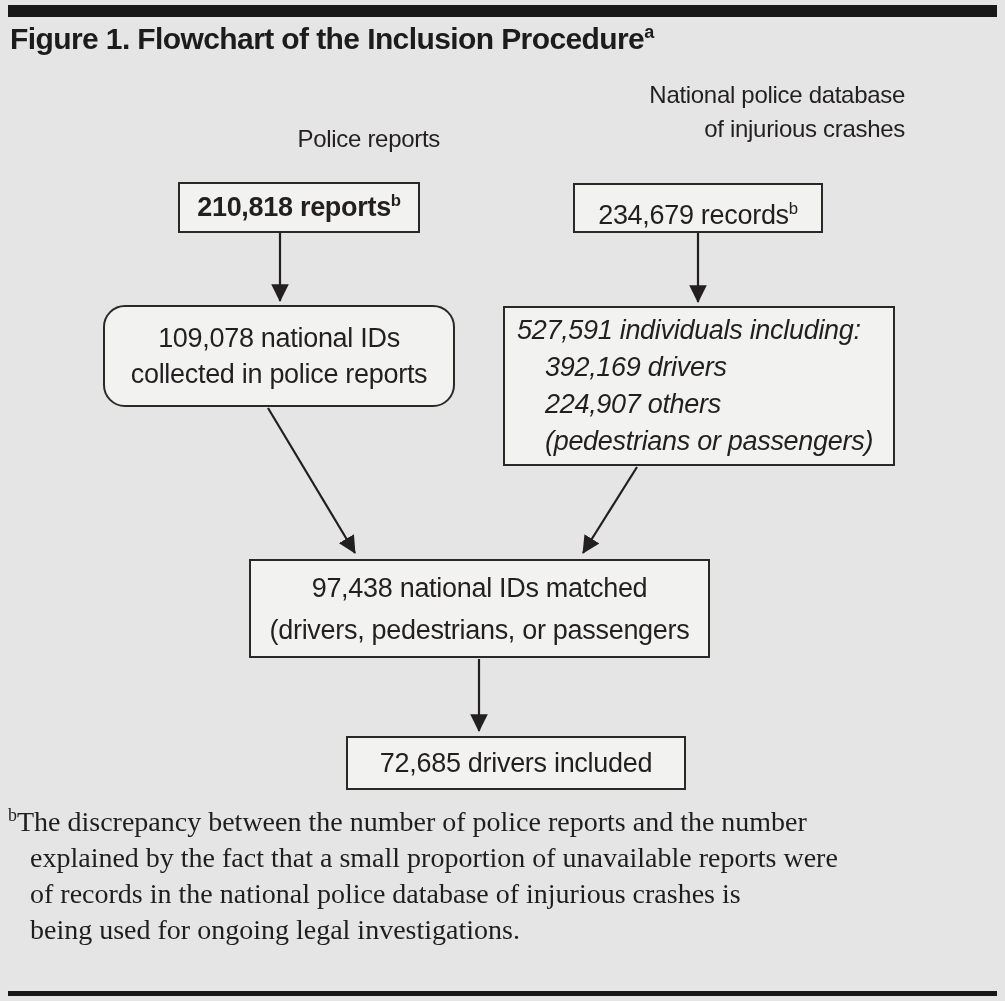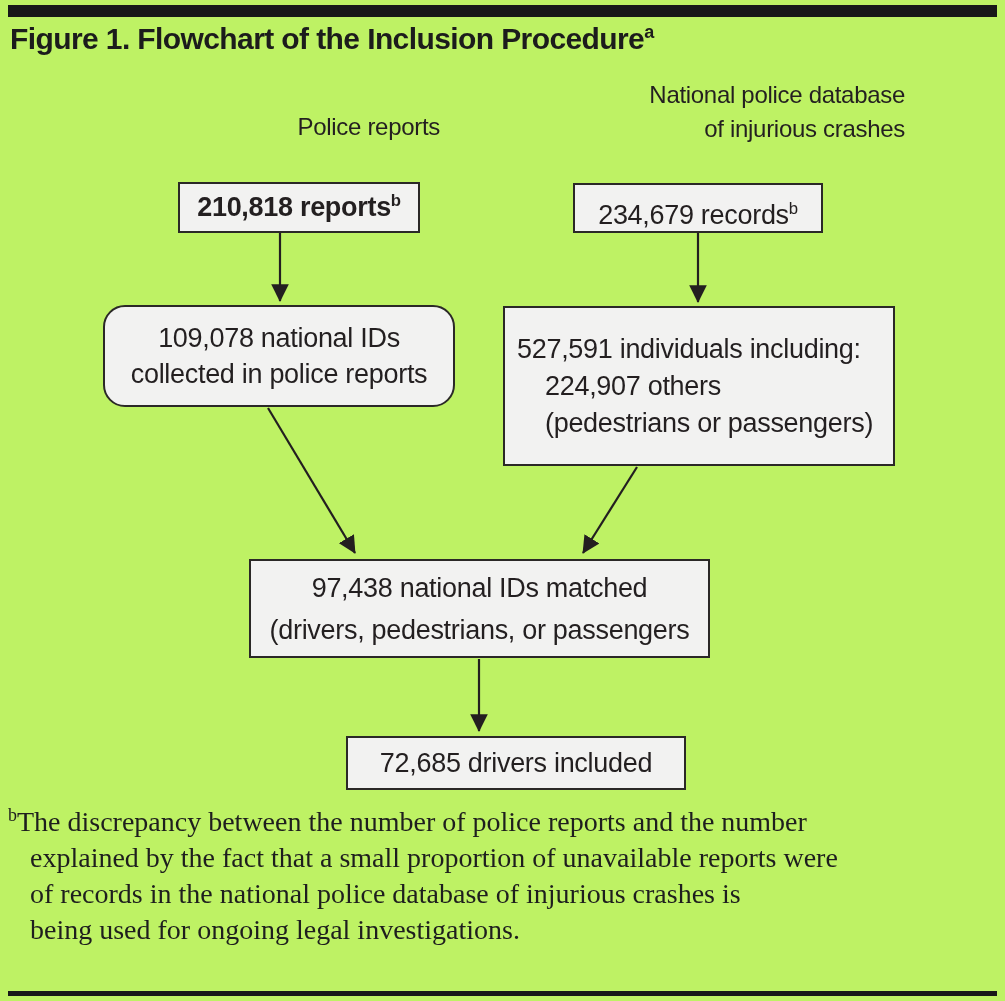--- a/index.html
+++ b/index.html
@@ -6,56 +6,56 @@
     --box-fill:#f2f2f1;
     --box-border:#2b2927;
     --ink:#231f20;
     --rule:#181818;
   }
   *{margin:0;padding:0;box-sizing:border-box;}
   html,body{background:#ffffff;}
   .page{
     position:relative;
     width:1005px;height:1001px;
-    background:#bef264;
+    background:#e5e5e5;
     font-family:"Liberation Sans",sans-serif;
     color:var(--ink);
     overflow:hidden;
   }
   .rule-top{position:absolute;left:8px;top:5px;width:989px;height:12px;background:var(--rule);}
   .rule-bottom{position:absolute;left:8px;top:991px;width:989px;height:5px;background:var(--rule);}
   .fig-title{
     position:absolute;left:10px;top:22px;width:985px;
     font-size:30px;font-weight:bold;letter-spacing:-0.6px;color:#1c1c1c;
     white-space:nowrap;
   }
   .fig-title sup{font-size:0.60em;vertical-align:super;line-height:0;}
   .col-header{
     position:absolute;text-align:right;
     font-size:24px;line-height:34px;letter-spacing:-0.3px;
   }
-  .col-header-left{left:140px;top:110px;width:300px;}
+  .col-header-left{left:140px;top:122px;width:300px;}
   .col-header-right{left:500px;top:78px;width:405px;}
   .col-header span{display:block;}
   .flow-box{
     position:absolute;
     background:var(--box-fill);
     border:2.5px solid var(--box-border);
     display:flex;flex-direction:column;align-items:center;justify-content:center;
     font-size:27px;letter-spacing:-0.3px;
     text-align:center;white-space:nowrap;
   }
   .flow-box sup{font-size:0.62em;vertical-align:super;line-height:0;}
   .box-reports{left:178px;top:182px;width:242px;height:51px;font-weight:bold;}
   .box-records{left:573px;top:183px;width:250px;height:50px;justify-content:flex-end;}
   .box-ids{left:103px;top:305px;width:352px;height:102px;line-height:36px;border-radius:22px;}
   .box-individuals{
     left:503px;top:306px;width:392px;height:160px;
     align-items:flex-start;text-align:left;
-    padding-left:12px;line-height:37px;
+    padding-left:12px;line-height:37px;font-style:italic;
   }
   .box-individuals .indent{padding-left:28px;}
   .box-matched{left:249px;top:559px;width:461px;height:99px;line-height:42px;}
   .box-included{left:309px;top:736px;width:340px;height:54px;margin-left:37px;}
   .arrows{position:absolute;left:0;top:0;width:1005px;height:1001px;pointer-events:none;}
   .arrows line{stroke:var(--ink);stroke-width:2.2px;}
   .footnotes{
     position:absolute;left:8px;top:804px;width:992px;
     font-family:"Liberation Serif",serif;
     font-size:28px;line-height:36px;color:#1e1e1e;
@@ -102,20 +102,21 @@
     <div><span>234,679 records</span><sup>b</sup></div>
   </div>
 
   <div class="flow-box box-ids">
     <div>109,078 national IDs</div>
     <div>collected in police reports</div>
   </div>
 
   <div class="flow-box box-individuals">
     <div>527,591 individuals including:</div>
+    <div class="indent">392,169 drivers</div>
     <div class="indent">224,907 others</div>
     <div class="indent">(pedestrians or passengers)</div>
   </div>
 
   <div class="flow-box box-matched">
     <div>97,438 national IDs matched</div>
     <div>(drivers, pedestrians, or passengers</div>
   </div>
 
   <div class="flow-box box-included">

